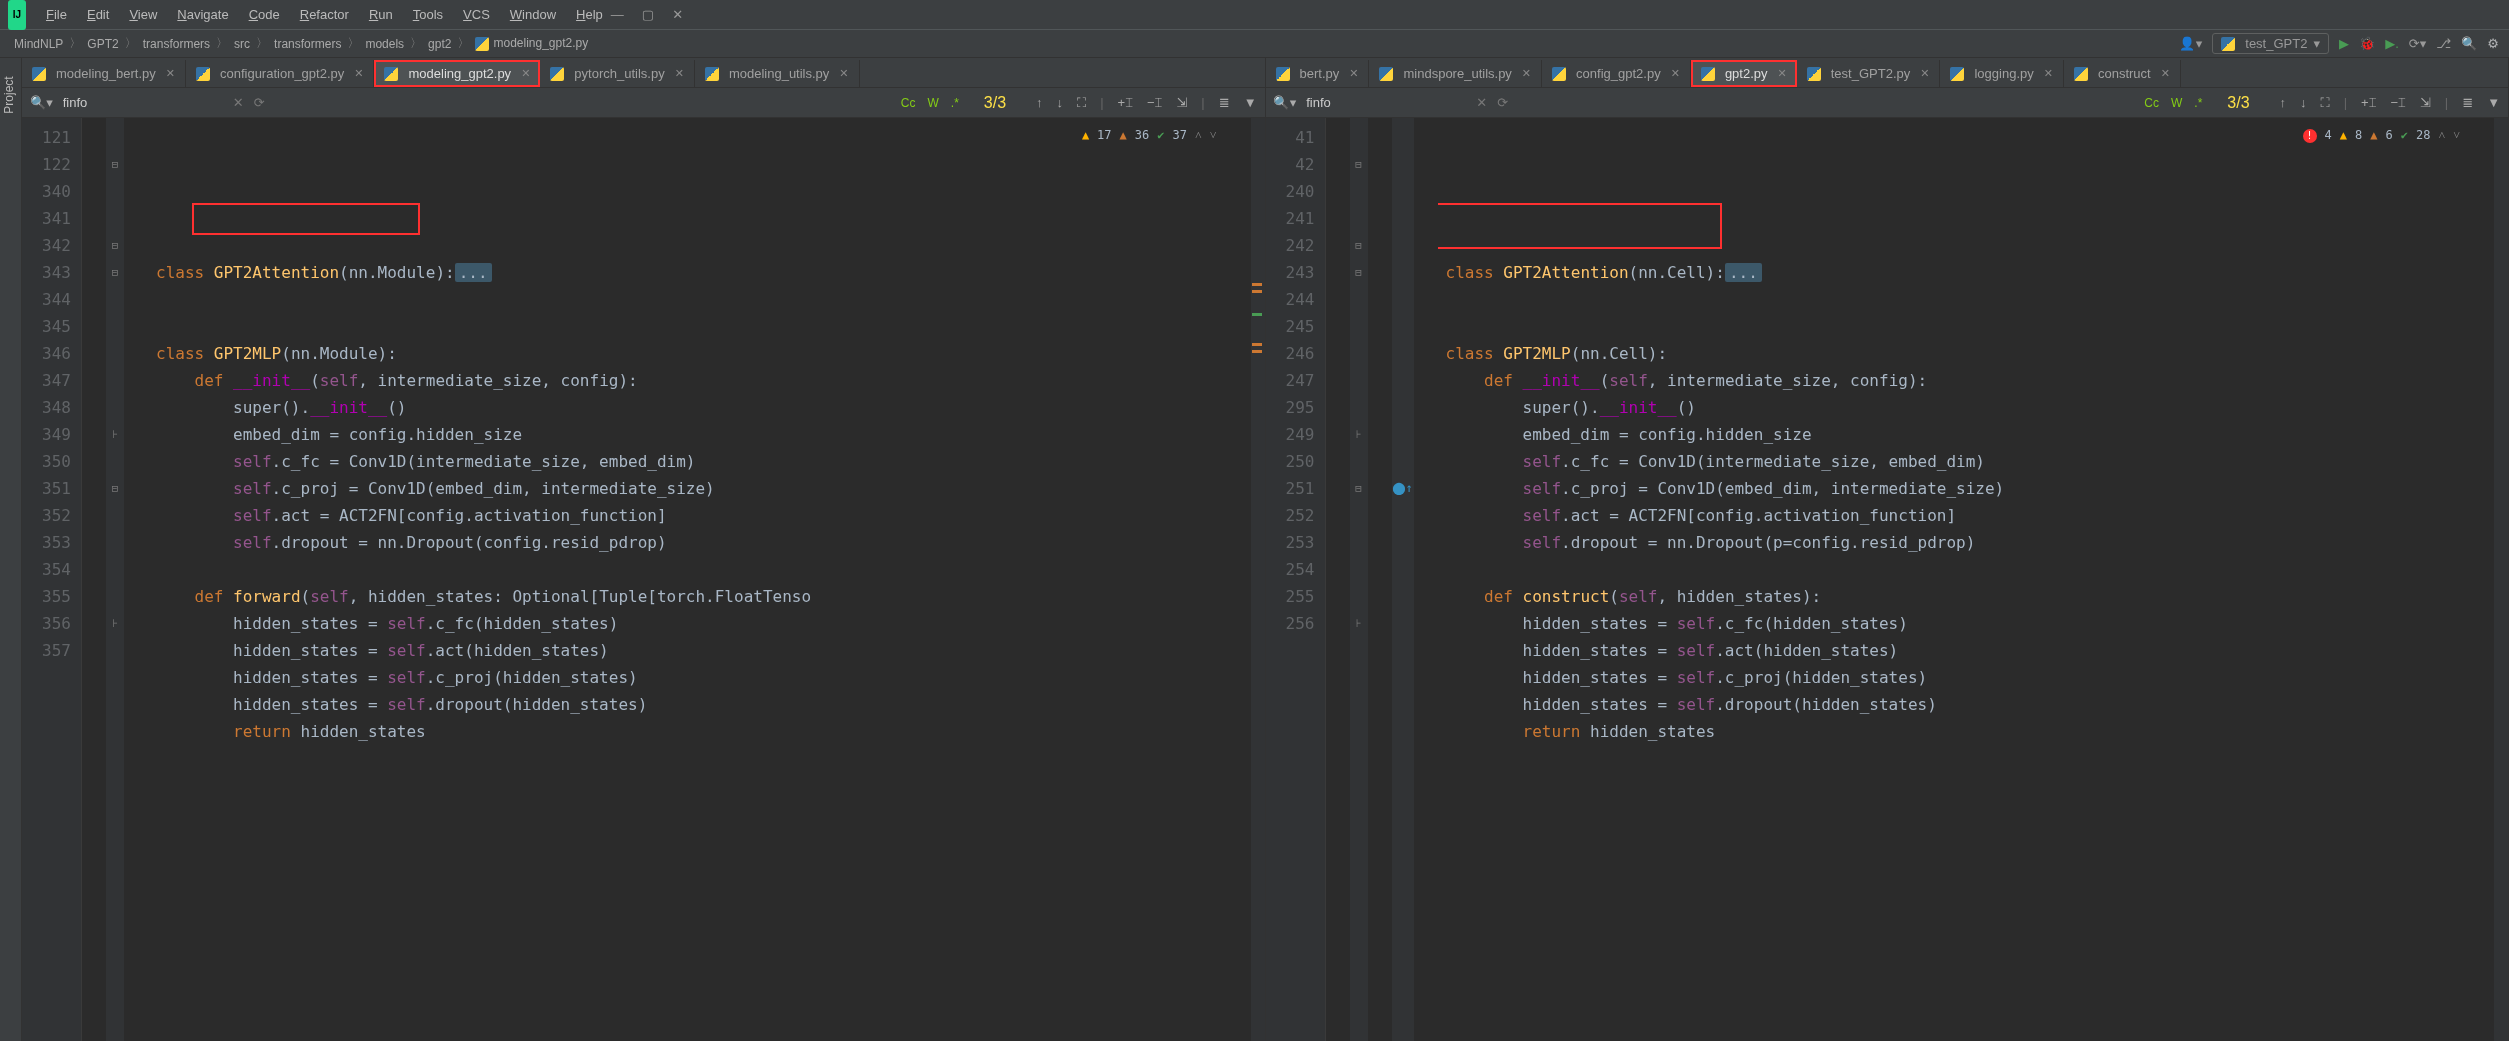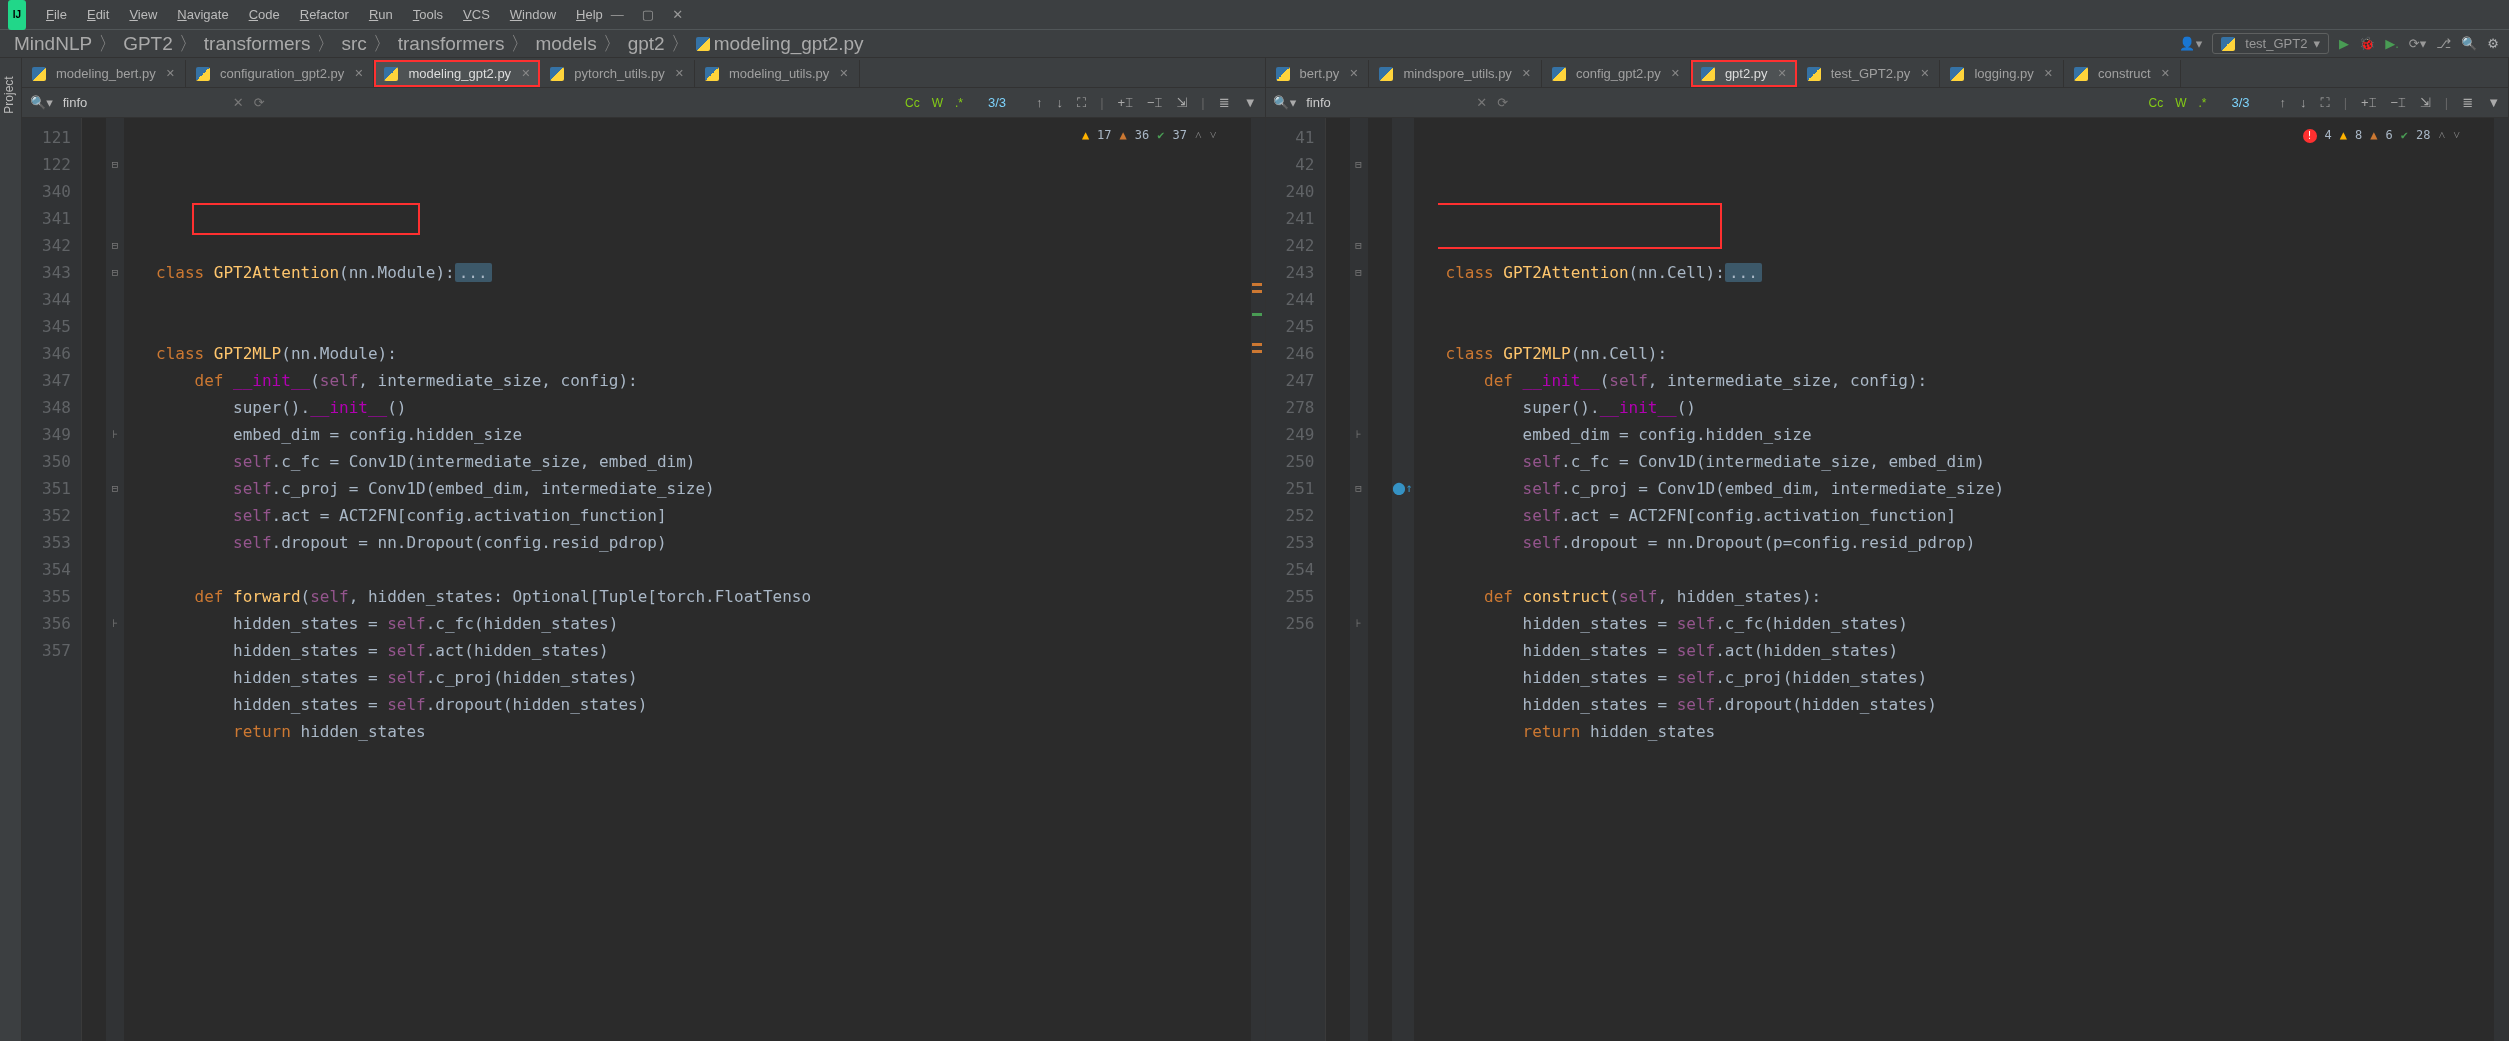--- a/index.html
+++ b/index.html
@@ -14,21 +14,21 @@
 }
 .top-bar{height:30px;background:#3c3f41;display:flex;align-items:center;padding:0 8px;border-bottom:1px solid #515658;}
 .app-icon{width:18px;height:30px;background:#21d789;border-radius:3px;margin-right:12px;display:flex;align-items:center;justify-content:center;color:#000;font-size:10px;font-weight:bold;}
 .menu-bar{display:flex;gap:4px;justify-content:space-between;}
 .menu-item{padding:3px 8px;cursor:pointer;color:#bbb;}
 .menu-item u{text-decoration:underline;}
 .window-title{flex:1;text-align:center;color:#999;font-size:13px;}
 .window-controls{display:flex;gap:18px;align-items:center;color:#999;}
 
 .breadcrumb-row{height:28px;background:#3c3f41;display:flex;align-items:center;padding:0 10px;border-bottom:1px solid #323232;justify-content:space-between;}
-.breadcrumb{display:flex;align-items:center;gap:2px;font-size:19px;color:#aaa;}
+.breadcrumb{display:flex;align-items:center;gap:2px;font-size:12px;color:#aaa;}
 .crumb{padding:0 4px;}
 .crumb-sep{color:#888;}
 .py-icon{width:14px;height:14px;display:inline-block;background:linear-gradient(135deg,#3572A5 50%,#ffd43b 50%);border-radius:2px;margin-right:4px;vertical-align:middle;}
 .toolbar-right{display:flex;align-items:center;gap:10px;color:#999;}
 .run-config{display:flex;align-items:center;gap:6px;border:1px solid #5e6060;padding:2px 8px;border-radius:3px;}
 .play-icon{color:#499c54;}
 .bug-icon{color:#499c54;}
 .search-icon-tb{color:#afb1b3;}
 .gear{color:#afb1b3;}
 
@@ -42,21 +42,21 @@
 .tab{display:flex;align-items:center;gap:6px;padding:6px 10px;color:#a0a0a0;font-size:13px;border-right:1px solid #323232;white-space:nowrap;cursor:pointer;}
 .tab.active{background:#4e5254;color:#ddd;}
 .tab.highlighted{border:2px solid #ff3030;padding:4px 8px;}
 .tab .close{color:#888;margin-left:4px;font-size:11px;}
 
 .findbar{height:30px;background:#3c3f41;display:flex;align-items:center;padding:0 8px;gap:10px;border-bottom:1px solid #323232;color:#888;}
 .findbar .sglass{color:#aaa;}
 .findbar input{background:transparent;border:none;color:#ccc;font-size:13px;width:160px;outline:none;}
 .find-opts{display:flex;gap:12px;align-items:center;margin-left:auto;margin-right:15px;}
 .find-opt{font-size:12px;color:#84cc16;}
-.find-count{color:#7dd3fc;font-size:13px;margin-right:20px;}
+.find-count{color:#fde047;font-size:16px;margin-right:20px;}
 .find-nav{display:flex;gap:14px;align-items:center;color:#aaa;}
 .find-nav span{cursor:pointer;}
 
 .editor{flex:1;position:relative;display:flex;background:#2b2b2b;overflow:hidden;gap:24px;}
 .gutter{width:60px;background:#313335;color:#606366;text-align:right;padding:6px 10px 0 0;font-family:'Consolas','Monaco',monospace;font-size:16px;line-height:27px;border-right:1px solid #3a3a3a;}
 .fold-gutter{width:18px;background:#313335;padding-top:6px;font-family:monospace;font-size:11px;line-height:27px;color:#777;text-align:center;}
 .code{flex:1;padding:6px 0 0 8px;font-family:'Consolas','Monaco',monospace;font-size:16px;line-height:27px;white-space:pre;color:#a9b7c6;position:relative;overflow:hidden;}
 
 .kw{color:#cc7832;}
 .def{color:#ffc66d;}
@@ -331,21 +331,21 @@
           <span class="lineno">41</span>
           <span class="lineno">42</span>
           <span class="lineno">240</span>
           <span class="lineno">241</span>
           <span class="lineno">242</span>
           <span class="lineno">243</span>
           <span class="lineno">244</span>
           <span class="lineno">245</span>
           <span class="lineno">246</span>
           <span class="lineno">247</span>
-          <span class="lineno">278</span>
+          <span class="lineno">295</span>
           <span class="lineno">249</span>
           <span class="lineno">250</span>
           <span class="lineno">251</span>
           <span class="lineno">252</span>
           <span class="lineno">253</span>
           <span class="lineno">254</span>
           <span class="lineno">255</span>
           <span class="lineno">256</span>
           <span class="lineno"></span>
         </div>

